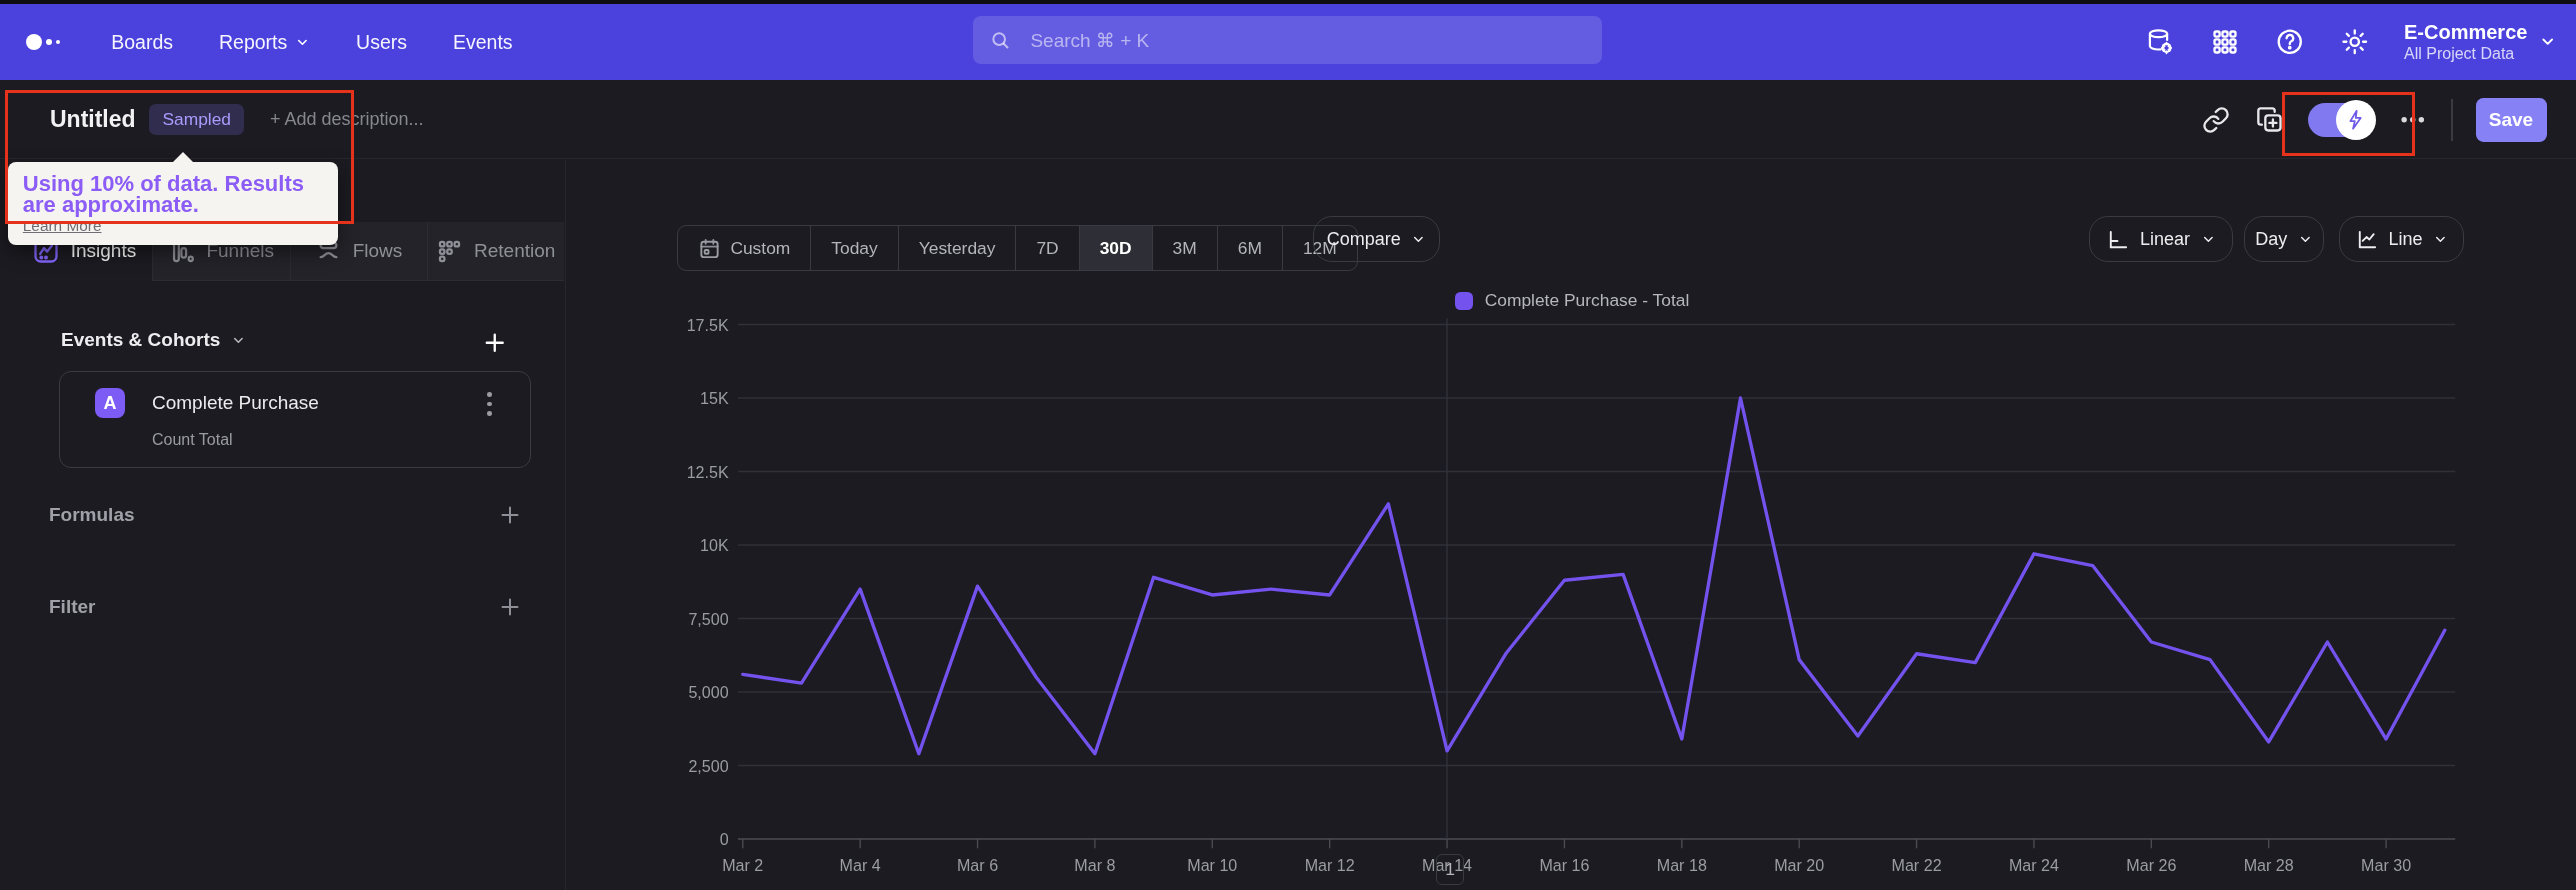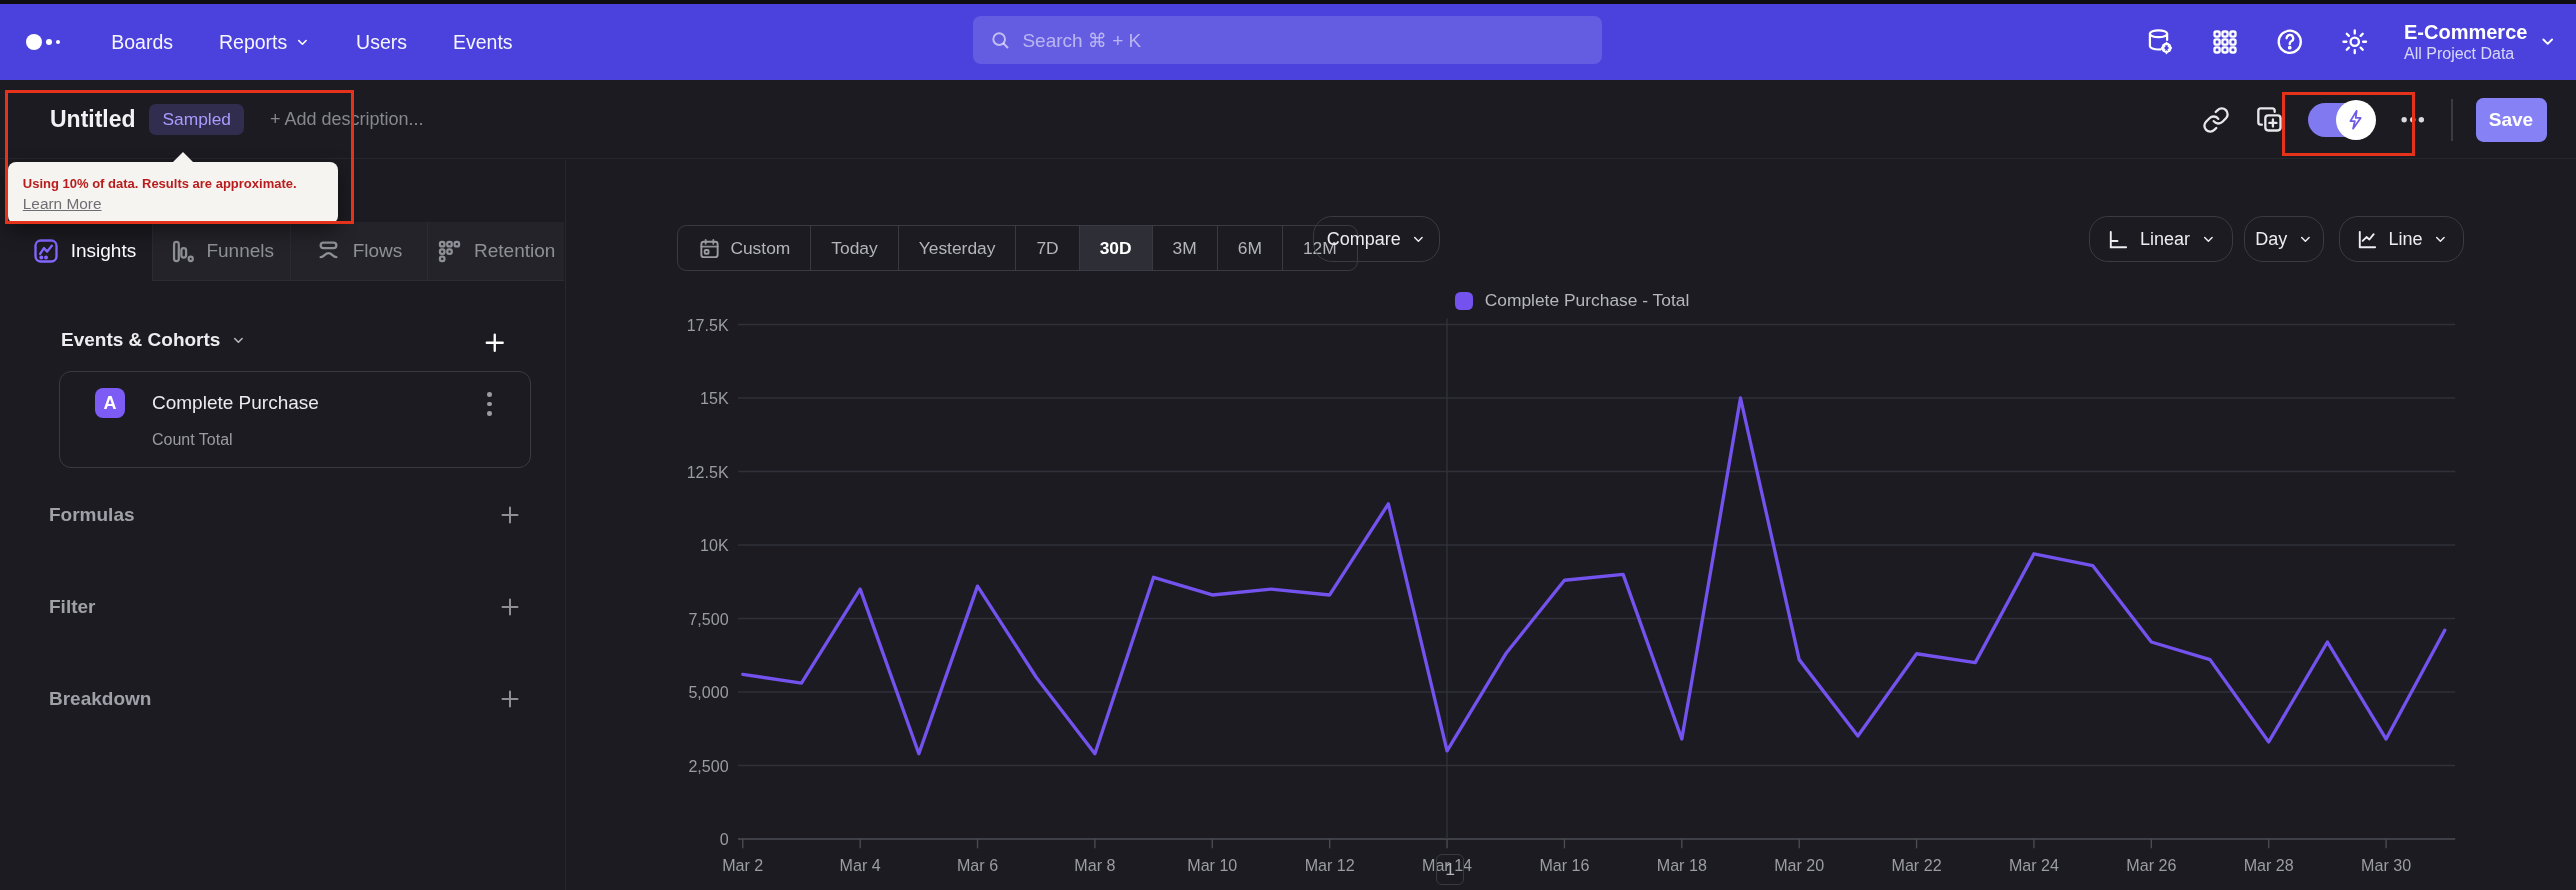--- a/index.html
+++ b/index.html
@@ -11,21 +11,21 @@
   .nav { position:absolute; left:0; top:4px; width:2576px; height:76px; background:#4B42DD;
          display:flex; align-items:center; }
   .logo { display:flex; align-items:center; gap:4px; margin-left:25.5px; }
   .logo .d1 { width:16px; height:16px; border-radius:50%; background:#fff; }
   .logo .d2 { width:6px; height:6px; border-radius:50%; background:#fff; }
   .logo .d3 { width:4.7px; height:4.7px; border-radius:50%; background:#fff; }
   .nav-menu { display:flex; align-items:center; gap:46px; margin-left:51px; }
   .nav-item { color:rgba(255,255,255,.95); font-size:19.5px; display:flex; align-items:center; gap:8px; cursor:pointer; }
   .search { position:absolute; left:973px; top:12px; width:629px; height:48px;
             background:rgba(255,255,255,.14); border-radius:8px; display:flex; align-items:center;
-            padding:0 17.4px; gap:12px; }
+            padding:0 17.4px; gap:20px; }
   .search .ph { color:rgba(255,255,255,.55); font-size:19px; }
   .nav-right { position:absolute; left:2144px; top:0; height:76px; display:flex; align-items:center; gap:34px; }
   .nav-icon { width:31px; height:31px; display:flex; align-items:center; justify-content:center; cursor:pointer; }
   .project { display:flex; align-items:center; gap:12px; cursor:pointer; }
   .project .pname { color:#fff; font-size:20px; font-weight:700; line-height:24px; }
   .project .pscope { color:rgba(255,255,255,.78); font-size:16px; line-height:20px; }
 
   
   .subnav { position:absolute; left:0; top:81px; width:2576px; height:78px; background:#1B1B21;
             border-bottom:1.3px solid #26262D; display:flex; align-items:center; }
@@ -89,21 +89,21 @@
                 border:1.3px solid #3A3A41; border-radius:6px; color:#B6B6BD; font-size:17.4px;
                 display:flex; align-items:center; justify-content:center; cursor:pointer; }
 
   
   .tooltip { position:absolute; left:8px; top:162px; width:330px; background:#F6F4F0;
              border-radius:8px; padding:10.7px 14.8px 9.4px 14.8px; z-index:40;
              box-shadow:0 6.7px 20px rgba(0,0,0,.45); }
   .tooltip .arrow { position:absolute; left:165px; top:-10px; width:0; height:0;
                     border-left:10px solid transparent; border-right:10px solid transparent;
                     border-bottom:10.7px solid #F6F4F0; }
-  .tooltip .tline { color:#b91c1c; font-size:13px; font-weight:700; line-height:21.5px; }
+  .tooltip .tline { color:#8b5cf6; font-size:22px; font-weight:700; line-height:21.5px; }
   .tooltip .tlink { color:#6E6E75; font-size:15.4px; text-decoration:underline; line-height:20px; cursor:pointer; }
 
   
   .annot { position:absolute; border:3.4px solid #E5321A; z-index:50; pointer-events:none; }
   .annot1 { left:5.4px; top:90px; width:349px; height:134px; }
   .annot2 { left:2282px; top:92px; width:133px; height:64px; }
 
   svg { display:block; }
   .chev { flex:none; }
 </style>
@@ -296,28 +296,20 @@
   <div class="section-row" style="top:340px;">
     <span class="lbl">Formulas</span>
     <span class="plus">
       <svg width="24" height="24" viewBox="0 0 24 24" fill="none" stroke="currentColor" stroke-width="2" stroke-linecap="round">
           <path d="M12 4.5v15M4.5 12h15"></path>
         </svg>
     </span>
   </div>
   <div class="section-row" style="top:432px;">
     <span class="lbl">Filter</span>
-    <span class="plus">
-      <svg width="24" height="24" viewBox="0 0 24 24" fill="none" stroke="currentColor" stroke-width="2" stroke-linecap="round">
-          <path d="M12 4.5v15M4.5 12h15"></path>
-        </svg>
-    </span>
-  </div>
-  <div class="section-row" style="top:524px;">
-    <span class="lbl">Breakdown</span>
     <span class="plus">
       <svg width="24" height="24" viewBox="0 0 24 24" fill="none" stroke="currentColor" stroke-width="2" stroke-linecap="round">
           <path d="M12 4.5v15M4.5 12h15"></path>
         </svg>
     </span>
   </div>
 </div>
 
 <div class="main">
 

